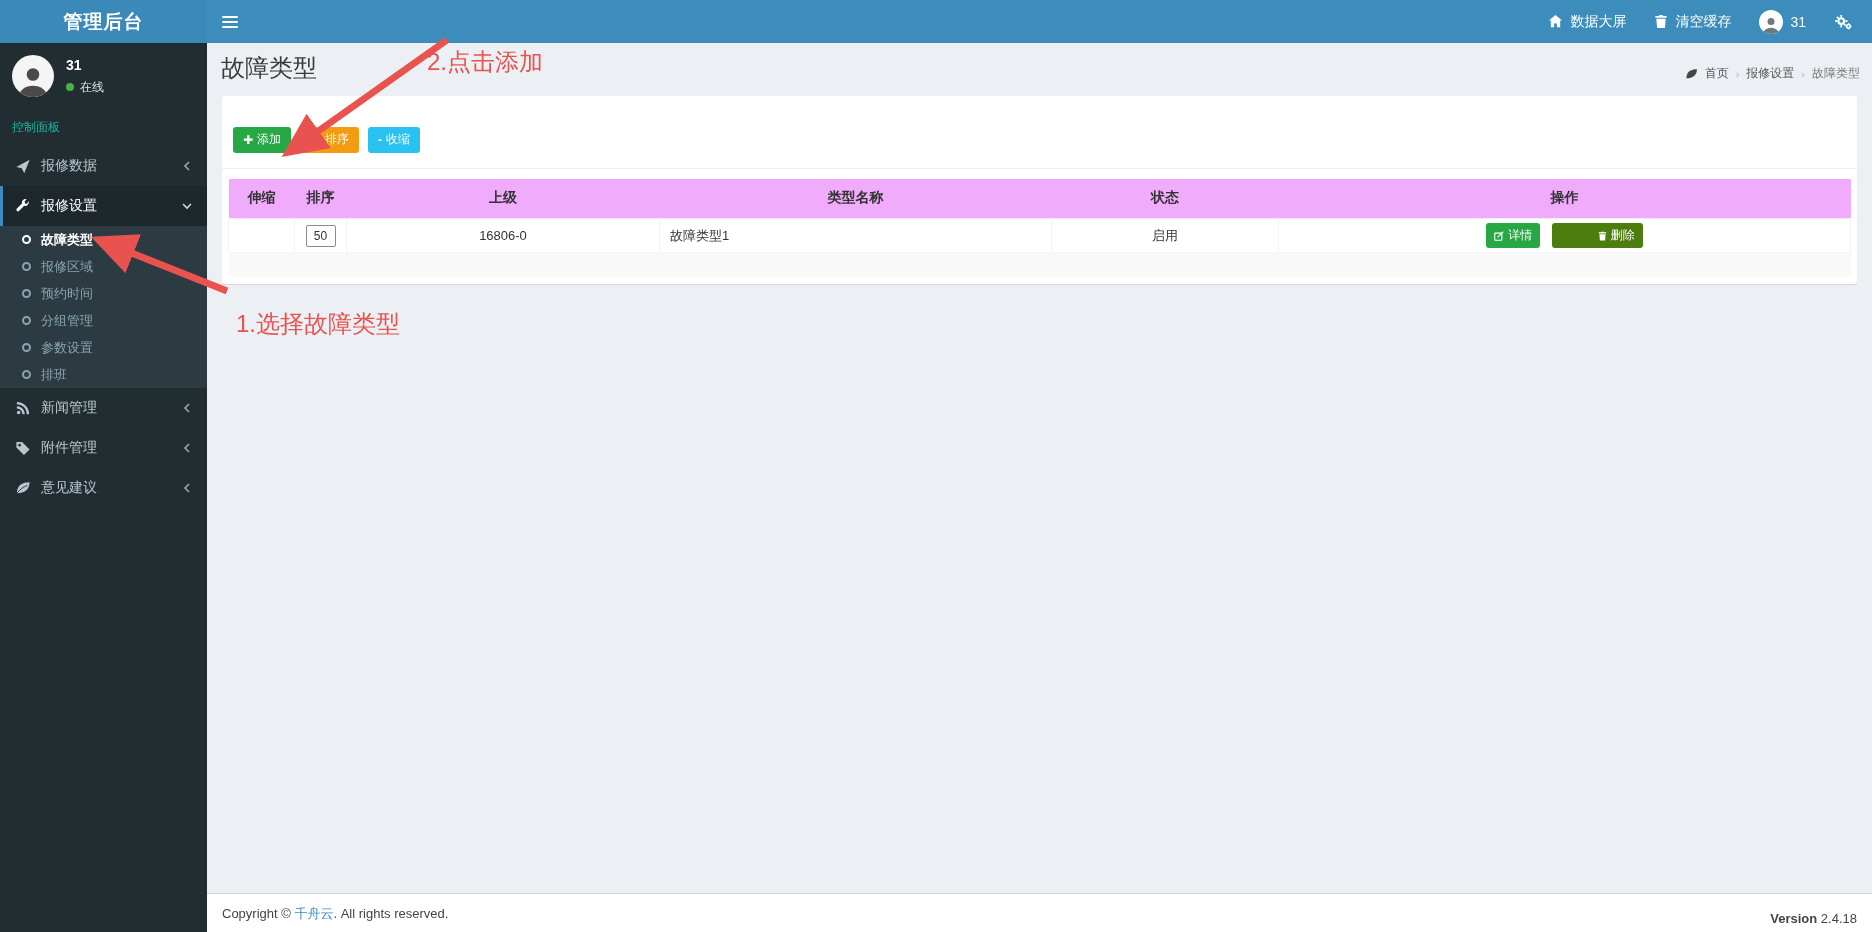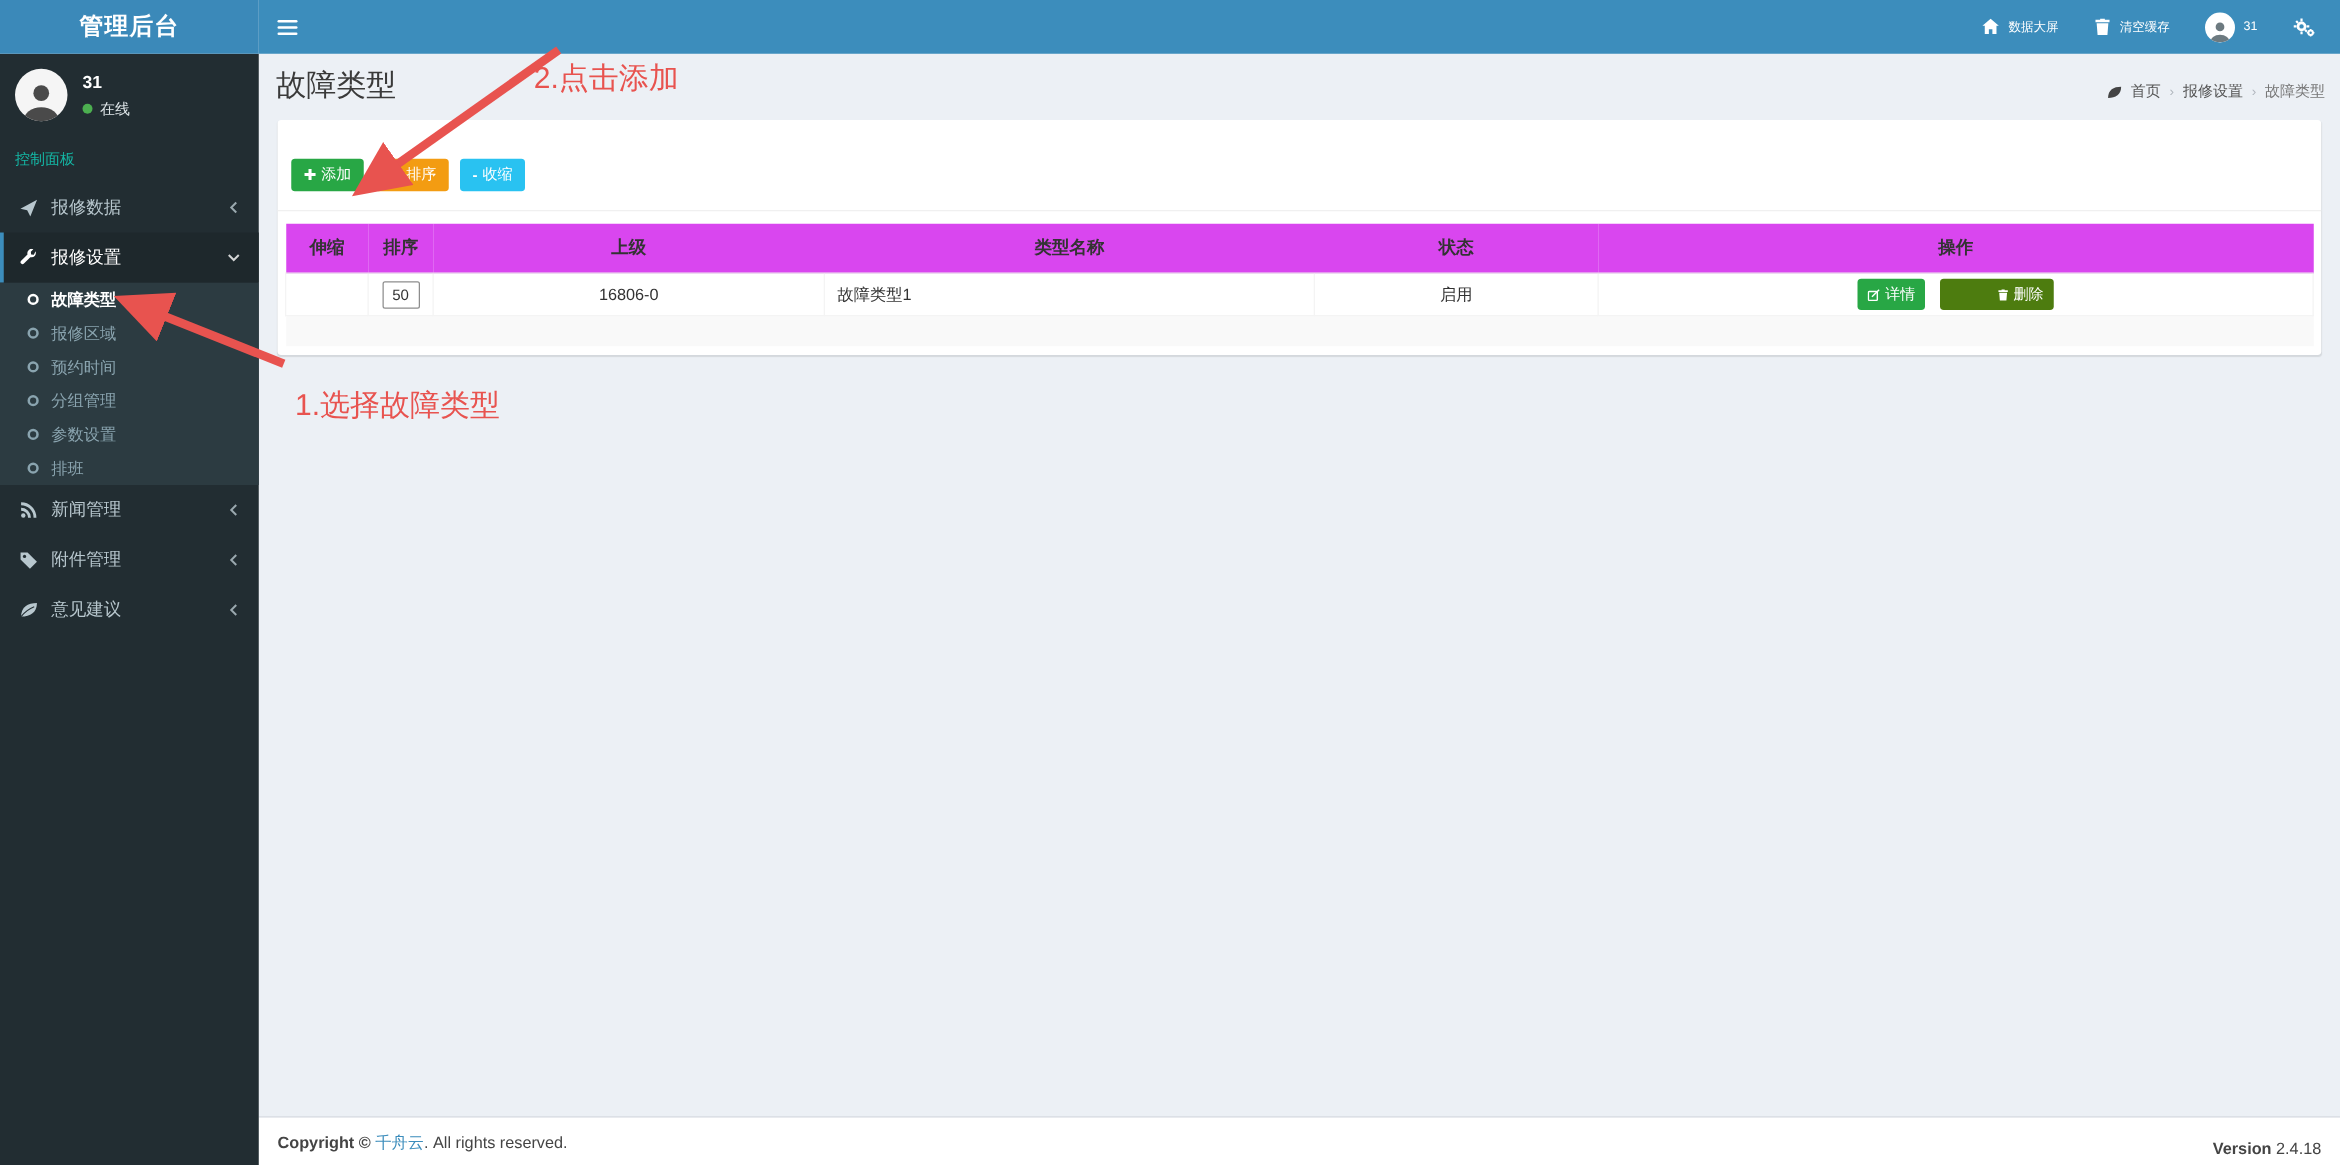--- a/index.html
+++ b/index.html
@@ -9,21 +9,21 @@
   
   .main-header { position:absolute; top:0; left:0; width:1872px; height:43px; z-index:30; }
   .logo { position:absolute; left:0; top:0; width:207px; height:43px; background:#3b89b9; color:#fff;
           font-size:19px; font-weight:bold; text-align:center; line-height:43px; letter-spacing:1px; }
   .navbar { position:absolute; left:207px; right:0; top:0; height:43px; background:#3c8dbc; }
   .hamburger { position:absolute; left:0; top:0; width:46px; height:43px; display:flex; align-items:center;
                justify-content:center; cursor:pointer; }
   .hamburger .bars { width:16px; }
   .hamburger .bars span { display:block; height:2px; background:#fff; margin:3px 0; border-radius:1px; }
   .nav-right { position:absolute; right:6px; top:0; height:43px; display:flex; align-items:center; gap:0; }
-  .nav-item { display:flex; align-items:center; gap:7px; color:#fff; font-size:10px; padding:0 14px; height:43px; cursor:pointer; }
+  .nav-item { display:flex; align-items:center; gap:7px; color:#fff; font-size:14px; padding:0 14px; height:43px; cursor:pointer; }
   .nav-item svg { display:block; }
   .nav-avatar { width:24px; height:24px; border-radius:50%; background:#fff; display:flex; align-items:flex-end; justify-content:center; overflow:hidden; }
 
   
   .sidebar { position:absolute; top:43px; left:0; width:207px; height:889px; background:#222d32; z-index:20; }
   .user-panel { display:flex; align-items:center; gap:12px; padding:12px 12px 14px 12px; }
   .user-avatar { width:42px; height:42px; border-radius:50%; background:#f5f5f5; overflow:hidden;
                  display:flex; align-items:flex-end; justify-content:center; }
   .user-meta .uname { color:#fff; font-size:14px; font-weight:bold; margin-bottom:6px; }
   .user-meta .ustatus { color:#dfe6e9; font-size:12px; display:flex; align-items:center; gap:6px; }
@@ -55,37 +55,37 @@
   .box-toolbar { padding:31px 11px 15px 11px; border-bottom:1px solid #f0f0f0; display:flex; gap:9px; }
   .btn { display:inline-flex; align-items:center; gap:4px; border:none; color:#fff; font-size:12px;
          padding:5px 10px; border-radius:3px; cursor:pointer; font-family:inherit; line-height:1.3; }
   .btn-add { background:#28a745; }
   .btn-sort { background:#f39c12; }
   .btn-collapse { background:#29c2f1; }
   .btn .bicon { font-weight:bold; font-size:12px; line-height:1; }
 
   .table-wrap { padding:10px 6px 0 6px; }
   table.data-table { width:100%; border-collapse:collapse; table-layout:fixed; }
-  .data-table th { height:40px; background:#d946ef; font-size:14px; font-weight:bold; color:#333;
+  .data-table th { height:40px; background:#f0abfc; font-size:14px; font-weight:bold; color:#333;
                    text-align:center; border-bottom:1px solid #efefef; }
   .data-table td { height:34px; font-size:13px; color:#333; text-align:center;
                    border:1px solid #f4f4f4; background:#fff; }
   .data-table td.cell-name { text-align:left; padding-left:10px; }
   .data-table tr.stripe-row td { background:#f9f9f9; height:24px; border:none; }
   .sort-input { width:30px; height:22px; text-align:center; font-size:12px; border:1px solid #8d8d8d;
                 border-radius:2px; font-family:inherit; color:#333; background:#fff; }
   .btn-mini { display:inline-flex; align-items:center; gap:4px; border:none; color:#fff; font-size:12px;
               padding:4px 8px; border-radius:3px; cursor:pointer; font-family:Liberation Sans, sans-serif; }
   .btn-detail { background:#28a745; margin-right:8px; }
   .btn-delete { background:#4d7c0f;padding-left:46px; }
 
   
   .main-footer { position:absolute; left:207px; right:0; bottom:0; height:39px; background:#fff;
                  border-top:1px solid #d2d6de; padding:11px 15px; font-size:13px; color:#444; }
-  .main-footer .left b { font-weight:bold;text-align:right; }
+  .main-footer .left b { font-weight:normal;text-align:right; }
   .brand-link { color:#3c8dbc; text-decoration:none; cursor:pointer; }
   .main-footer .right { position:absolute; right:15px; top:17px; }
 
   
   .annot-layer { position:absolute; inset:0; z-index:40; pointer-events:none; }
   .annot-text { position:absolute; color:#e8534f; font-size:24px; }
 </style>
 </head>
 <body>
 

